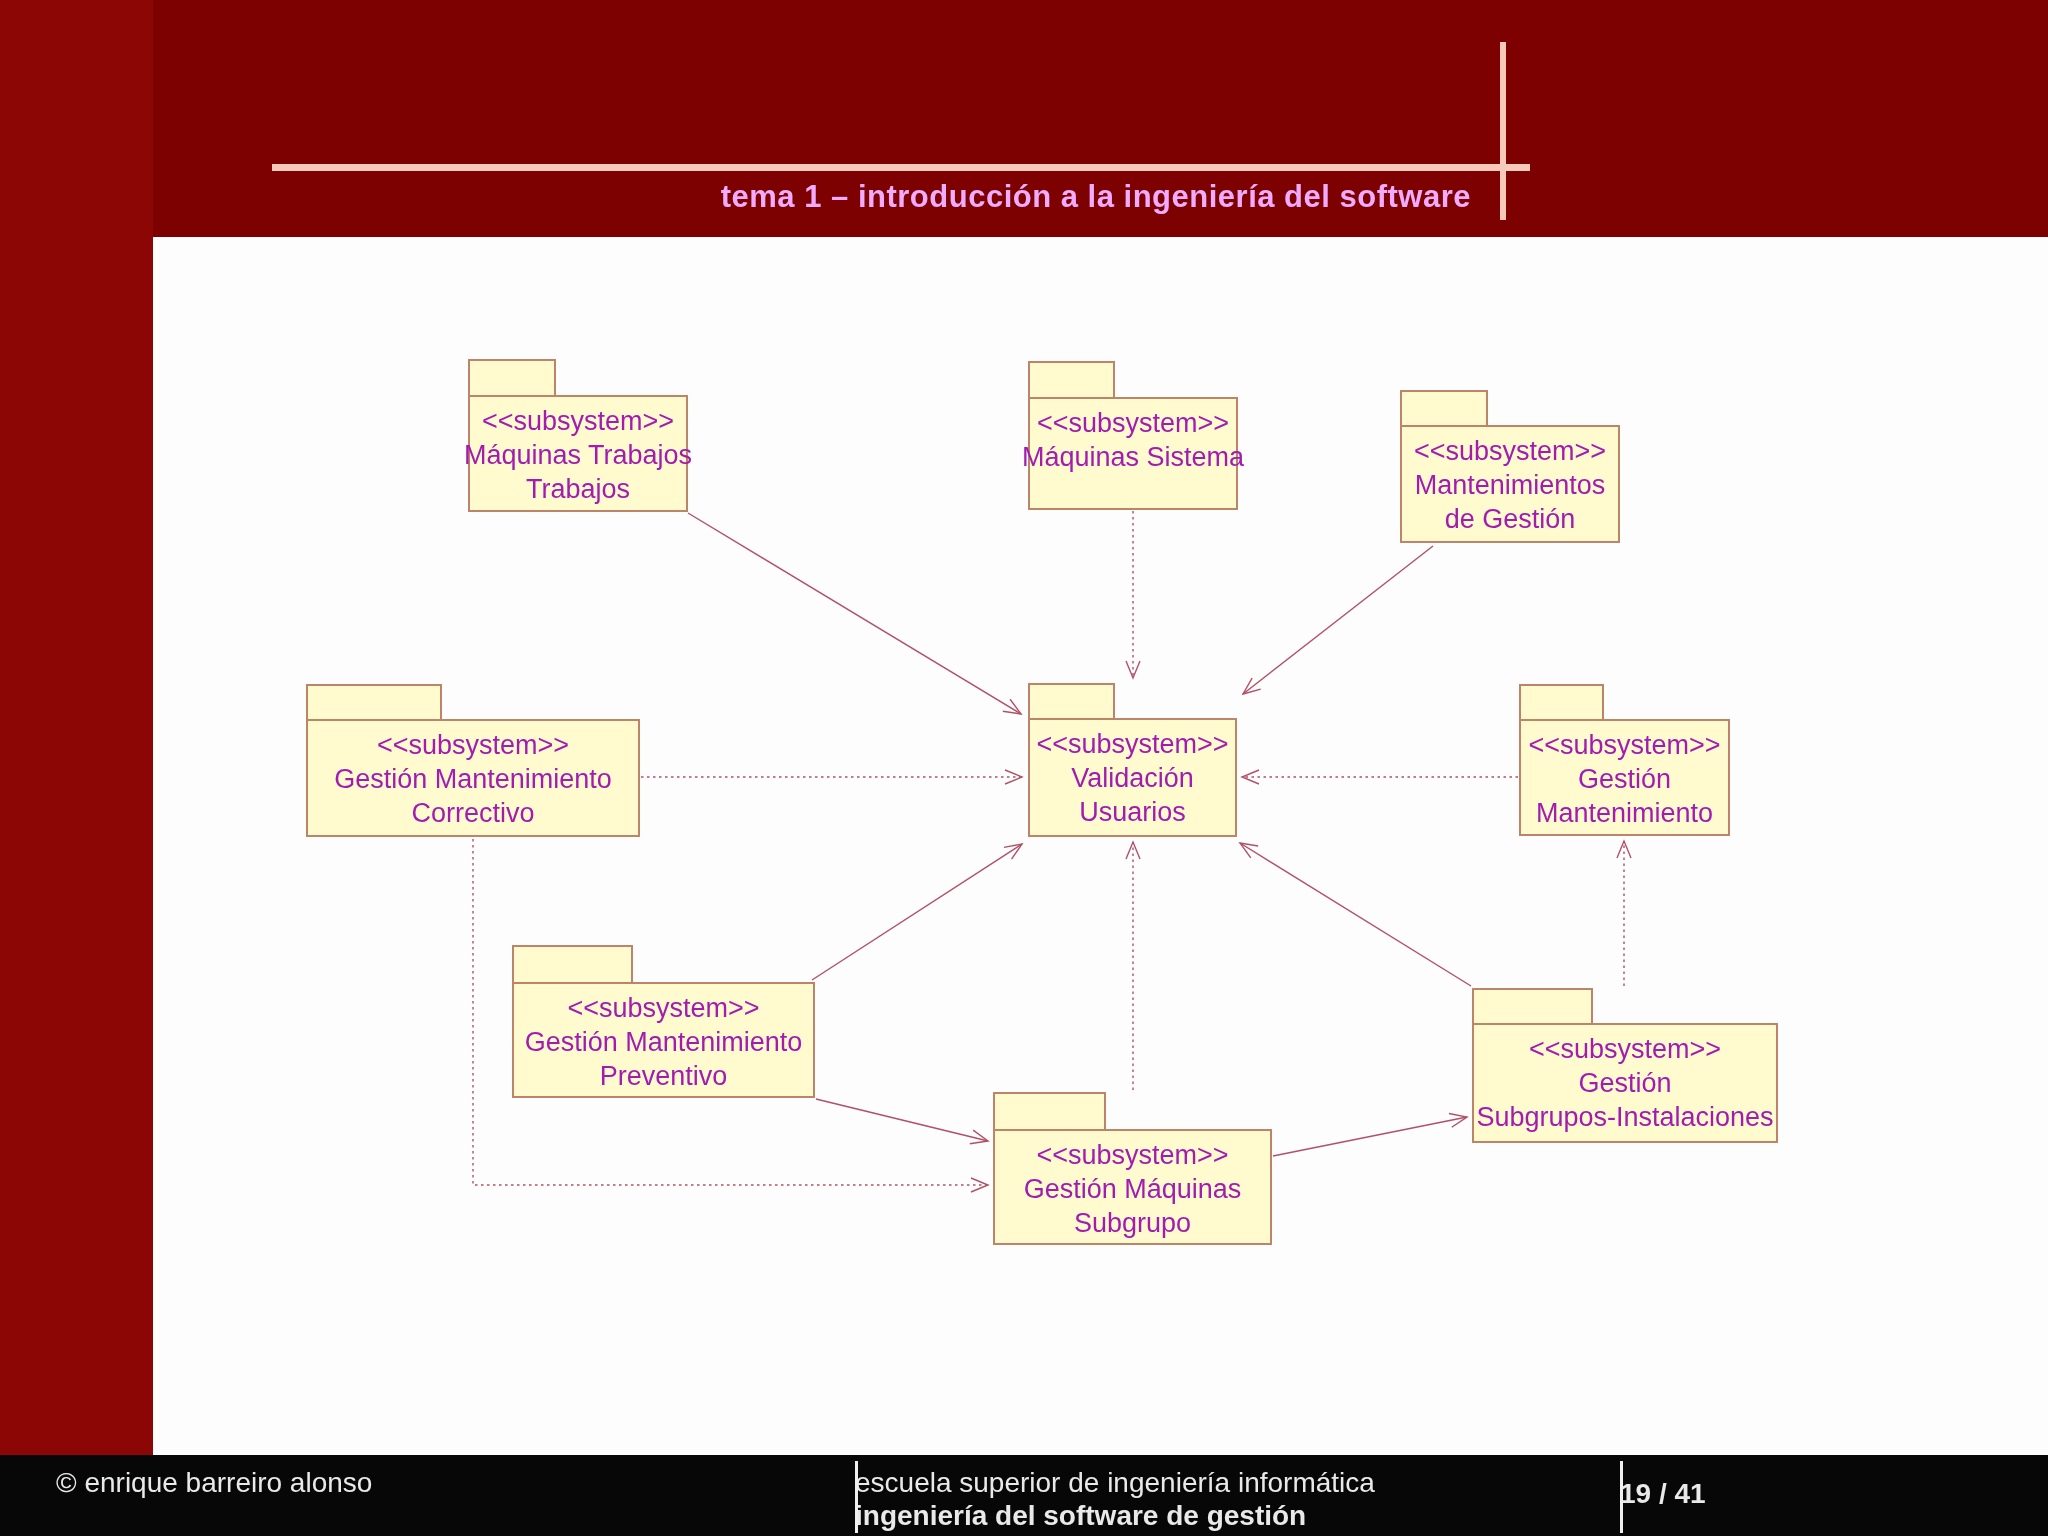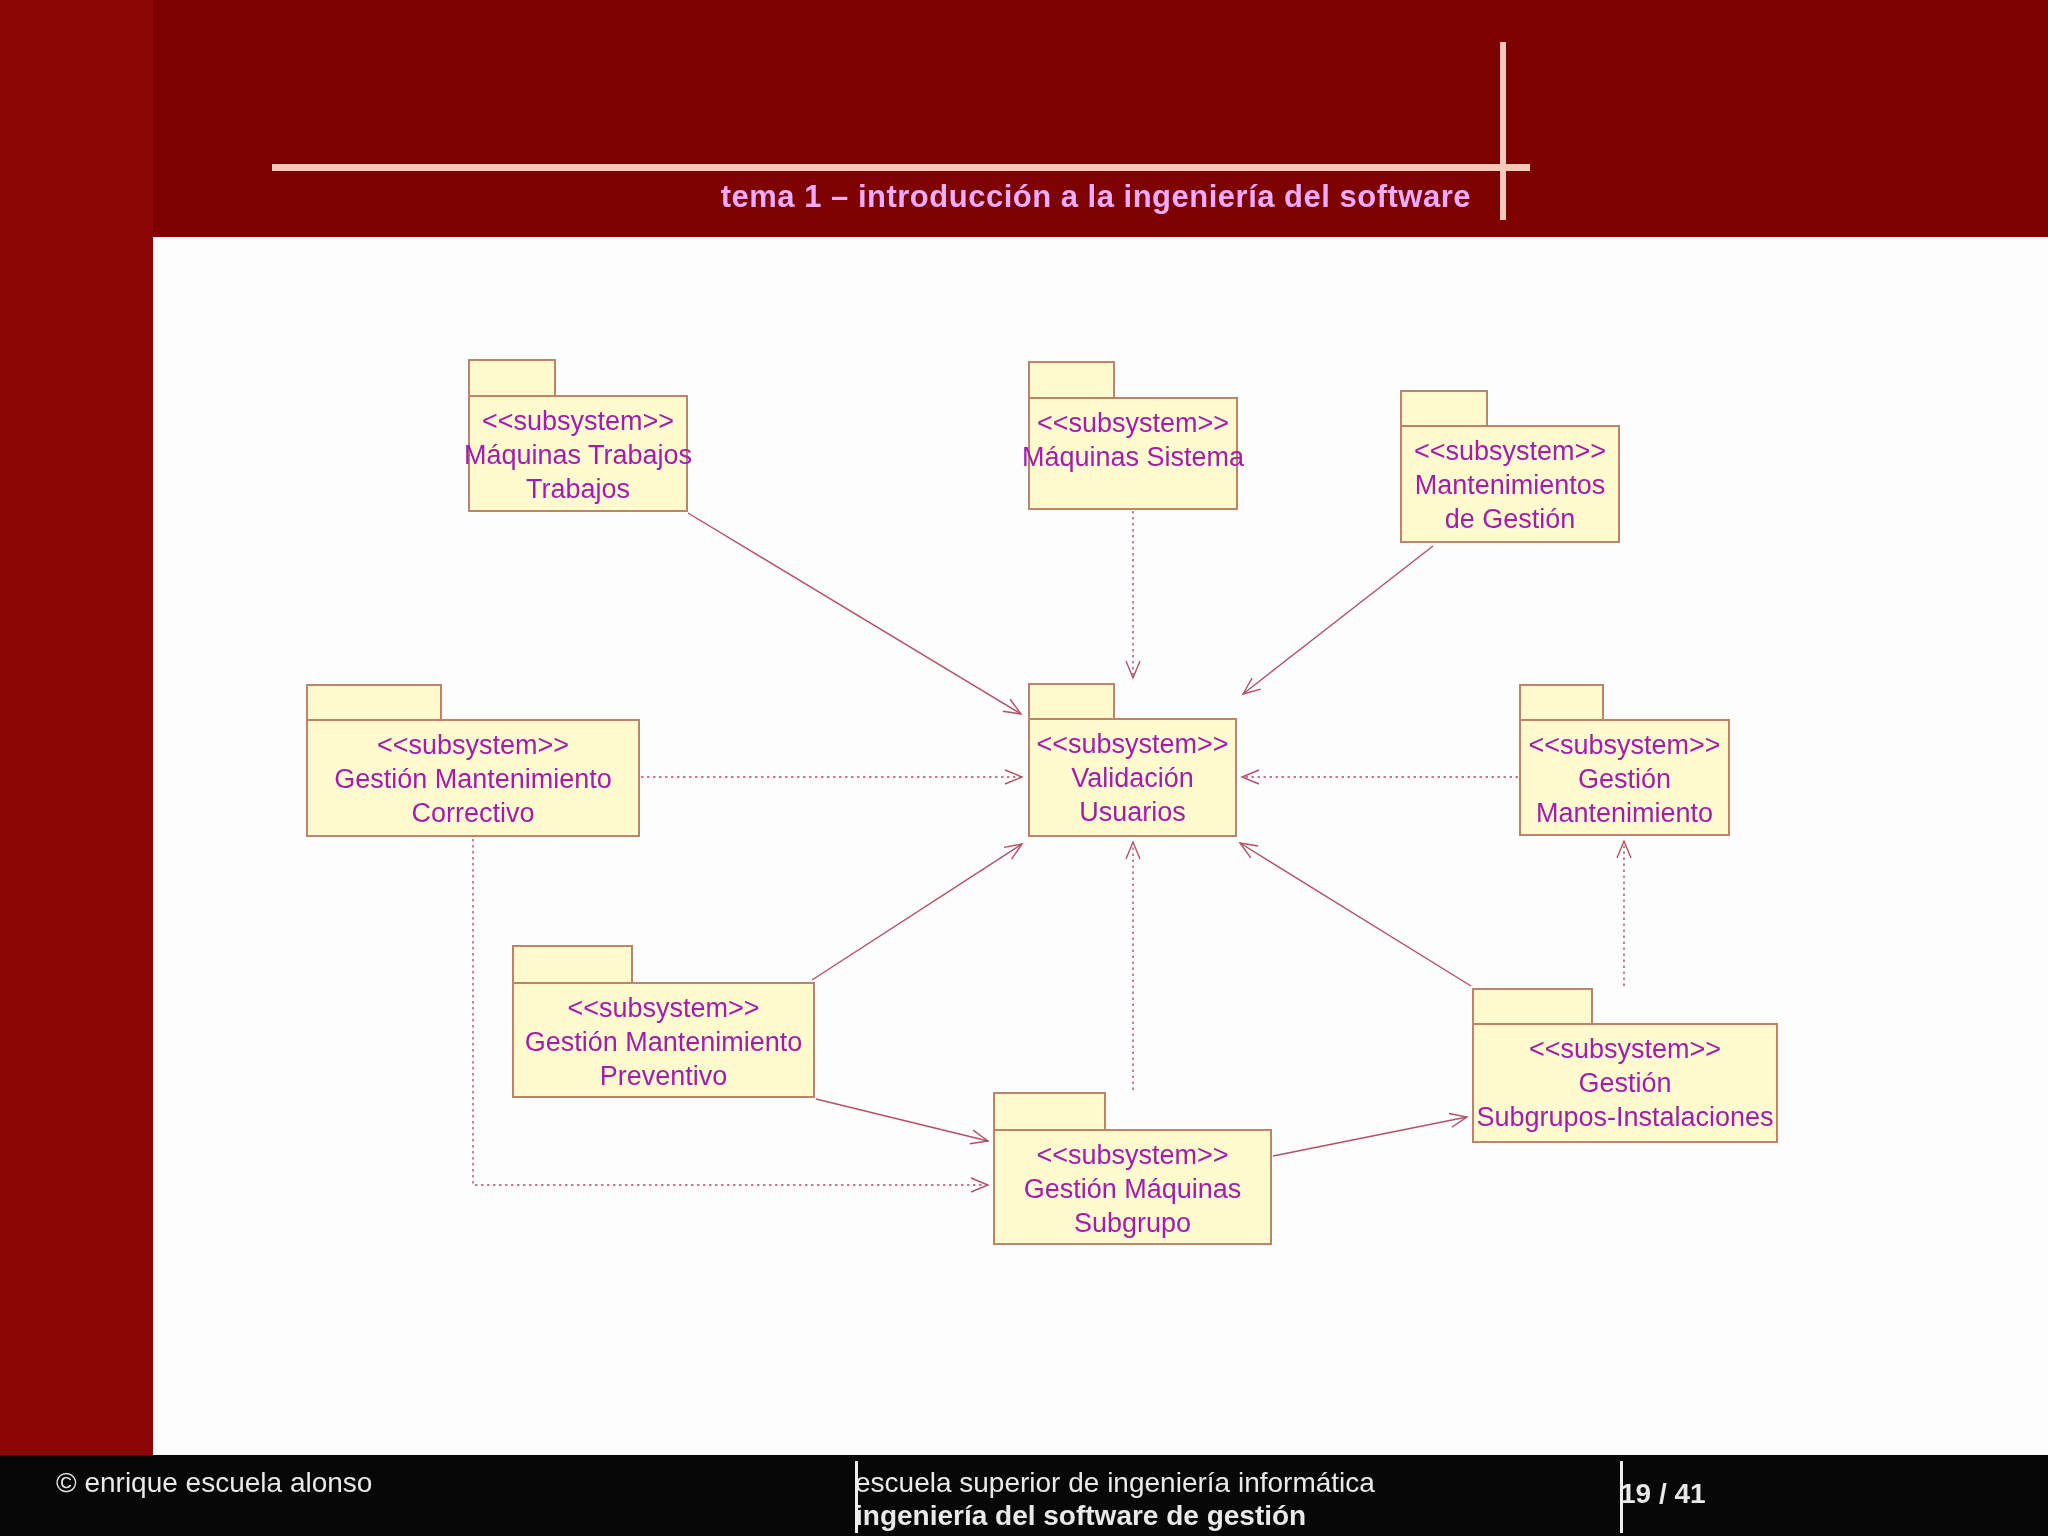--- a/index.html
+++ b/index.html
@@ -153,21 +153,21 @@
     <div class="tab" style="width:121px;height:37px;"></div>
     <div class="body" style="top:35px;width:306px;height:120px;">
       <div class="line">&lt;&lt;subsystem&gt;&gt;</div>
       <div class="line">Gestión</div>
       <div class="line">Subgrupos-Instalaciones</div>
     </div>
   </div>
 
   <div class="footer">
     <div class="fblock fleft">
-      <div>© enrique escuela alonso</div>
+      <div>© enrique barreiro alonso</div>
     </div>
     <div class="fblock fcenter">
       <div>escuela superior de ingeniería informática</div>
       <div class="bold">ingeniería del software de gestión</div>
     </div>
     <div class="fblock fright bold" style="top:22px;">
       <div>19 / 41</div>
     </div>
   </div>
   <div class="fdivider fdiv1"></div>

